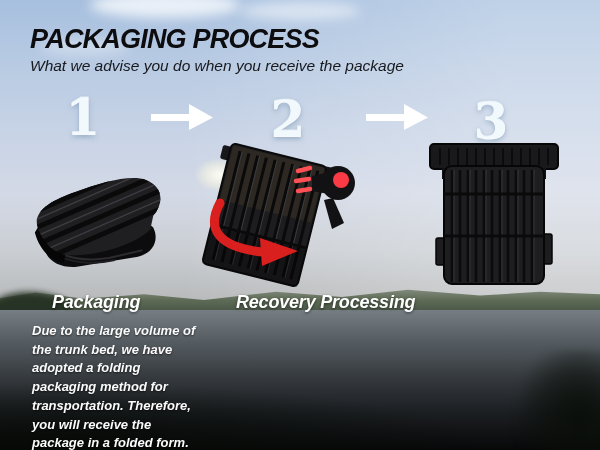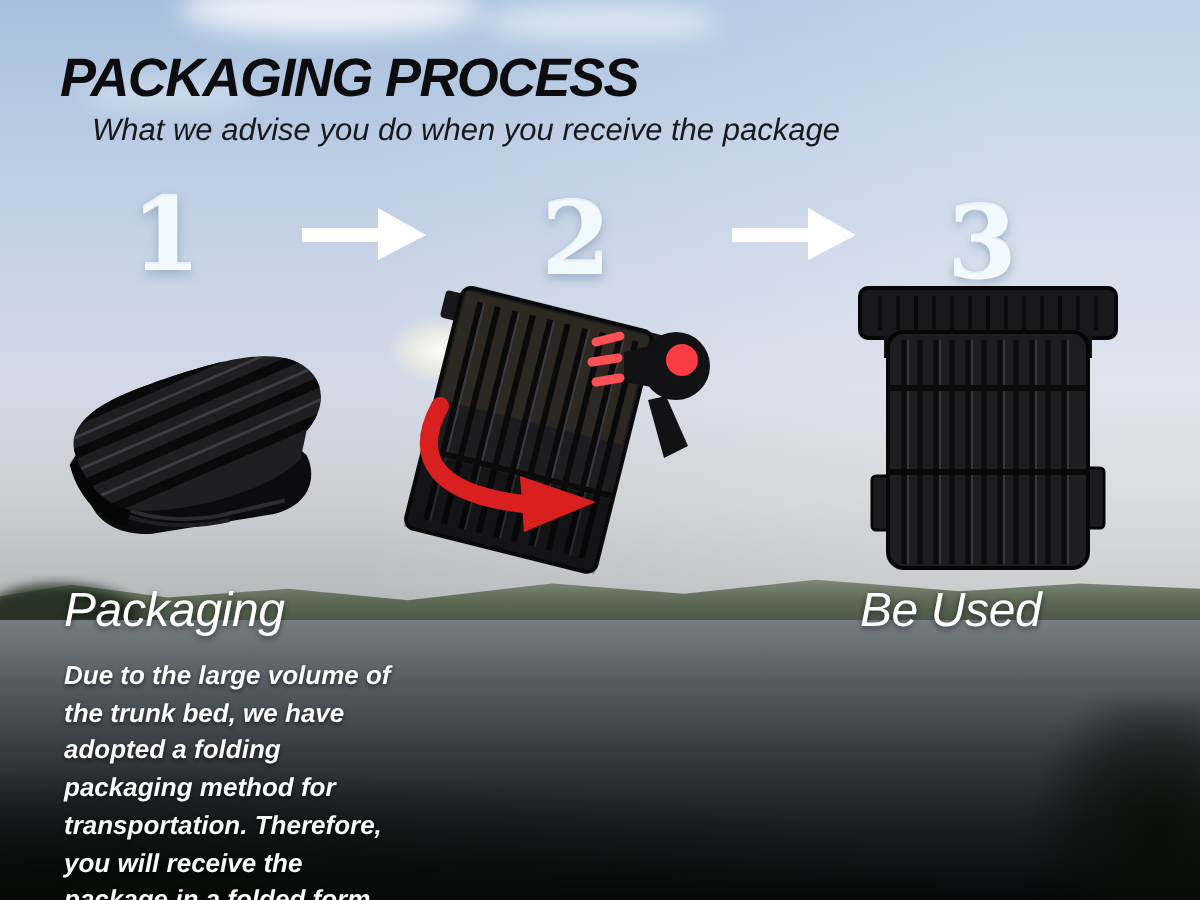--- a/index.html
+++ b/index.html
@@ -50,21 +50,21 @@
     filter:blur(1px);
   }
   
   .title {
     position:absolute; left:30px; top:24px;
     font-size:27px; font-weight:900; font-style:italic; letter-spacing:-.8px;
     color:#0d0d10;
   }
   .subtitle {
     position:absolute; left:30px; top:57px;
-    font-size:15.5px; font-style:italic; font-weight:500; color:#17191d;margin-left:16px;
+    font-size:15.5px; font-style:italic; font-weight:500; color:#17191d;
   }
   
   .step-num {
     position:absolute; width:52px; text-align:center;
     font-family:"DejaVu Serif", serif; font-weight:700; font-size:50px; line-height:1;
     color:rgba(242,249,253,.82);
     text-shadow:0 1px 0 rgba(255,255,255,.9), 0 3px 5px rgba(110,140,170,.55), 0 0 1px rgba(170,195,215,.8);
   }
   .num-1 { left:57px;  top:92px; }
   .num-2 { left:262px; top:94px; }
@@ -76,22 +76,23 @@
   .illus { position:absolute; }
   .illus-1 { left:24px;  top:170px; width:148px; height:114px; }
   .illus-2 { left:190px; top:143px; width:172px; height:150px; }
   .illus-3 { left:424px; top:142px; width:140px; height:148px; }
   
   .col { position:absolute; top:292px; color:#ffffff; }
   .col-1 { left:32px;  width:164px; }
   .col-2 { left:216px; width:200px; }
   .col-3 { left:430px; width:164px; }
   .col h2 {
-    font-size:24px; font-weight:400; font-style:italic; letter-spacing:-.2px;
+    font-size:18px; font-weight:700; font-style:italic; letter-spacing:-.2px;
     text-shadow:0 1px 3px rgba(0,0,0,.55);
+    margin-left:20px;
   }
   .col p {
     margin-top:9px; font-size:13px; line-height:1.44; font-style:italic; font-weight:600;
     color:#fbfbfb; text-shadow:0 1px 2px rgba(0,0,0,.6);
   }
 </style>
 </head>
 <body>
 
 <div class="canvas">
@@ -242,18 +243,18 @@
       <line x1="20" y1="52" x2="120" y2="52" stroke="#0a0a0b" stroke-width="3"></line>
       <line x1="20" y1="94" x2="120" y2="94" stroke="#0a0a0b" stroke-width="3"></line>
     </g>
   </svg>
 
   <div class="col col-1">
     <h2>Packaging</h2>
     <p>Due to the large volume of the trunk bed, we have adopted a folding packaging method for transportation. Therefore, you will receive the package in a folded form.</p>
   </div>
   <div class="col col-2">
+    <h2>Recovery Processing</h2>
   </div>
   <div class="col col-3">
-    <h2>Be Used</h2>
   </div>
 
 </div>
 
 </body></html>

